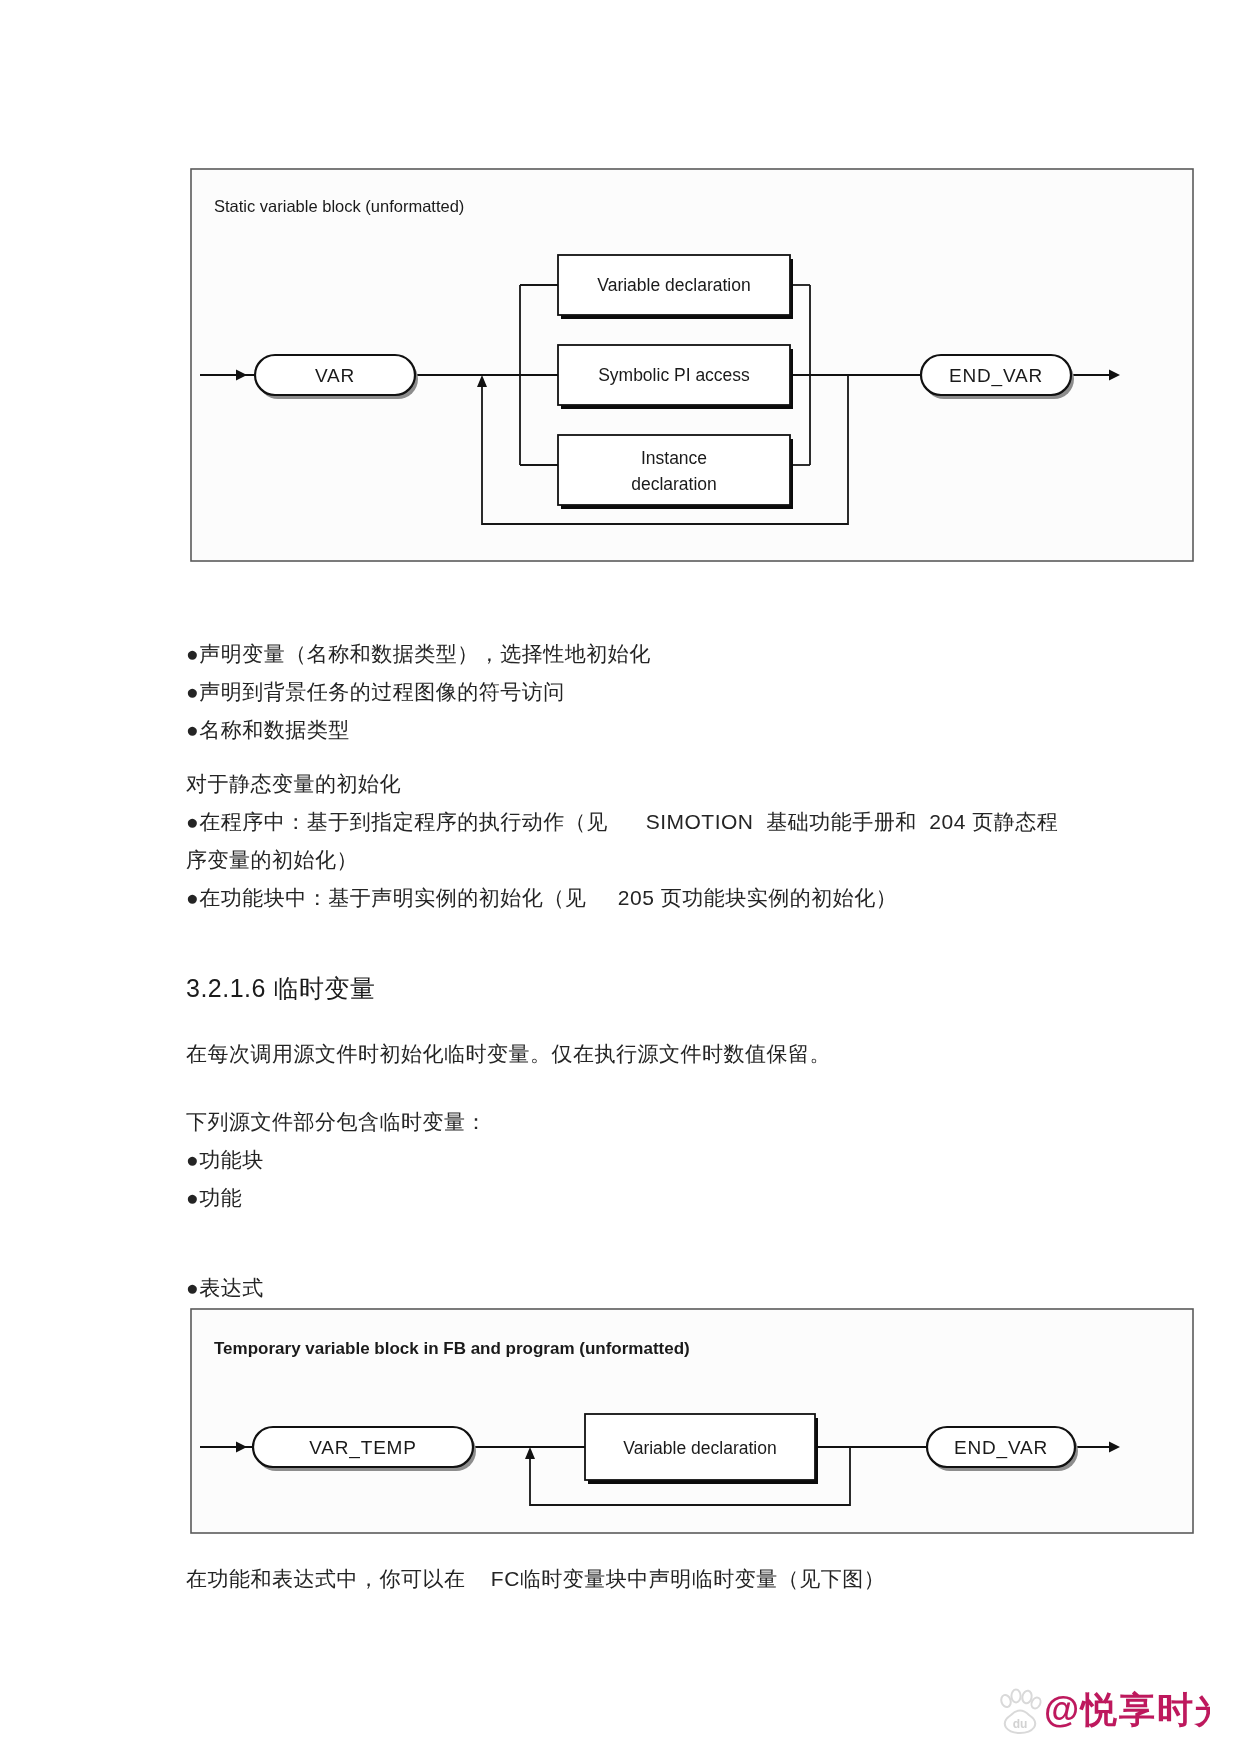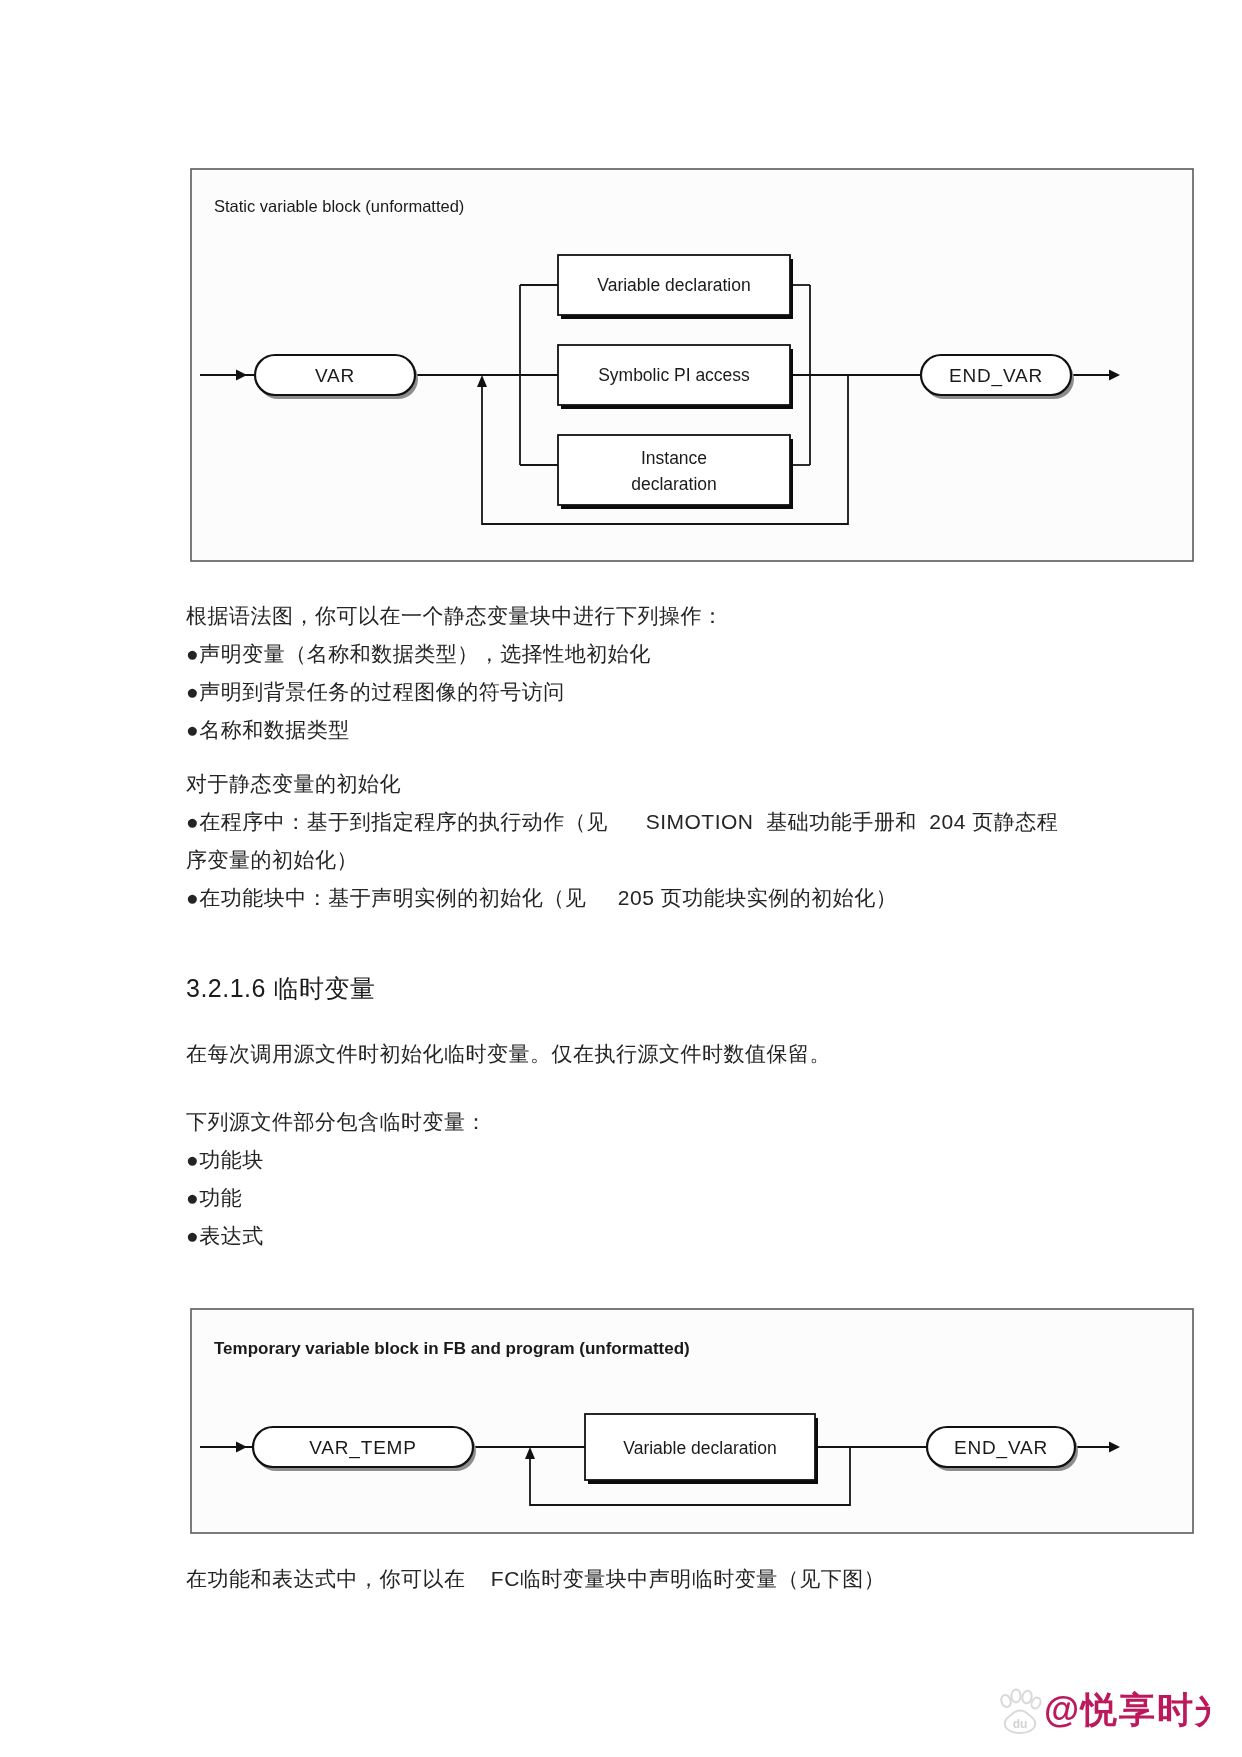--- a/index.html
+++ b/index.html
@@ -110,35 +110,34 @@
       <text class="box-label" x="484" y="322">declaration</text>
     </g>
 
     <g>
       <rect class="capshadow" x="734" y="191" width="150" height="40" rx="20"></rect>
       <rect class="capsule" x="731" y="187" width="150" height="40" rx="20"></rect>
       <text class="node-label" x="806" y="214">END_VAR</text>
     </g>
   </svg>
 
-  <div class="tl" style="top:601px">根据语法图，你可以在一个静态变量块中进行下列操作：</div>
   <div class="tl" style="top:639px">●声明变量（名称和数据类型），选择性地初始化</div>
   <div class="tl" style="top:677px">●声明到背景任务的过程图像的符号访问</div>
   <div class="tl" style="top:715px">●名称和数据类型</div>
   <div class="tl" style="top:769px">对于静态变量的初始化</div>
   <div class="tl" style="top:807px">●在程序中：基于到指定程序的执行动作（见      SIMOTION  基础功能手册和  204 页静态程</div>
   <div class="tl" style="top:845px">序变量的初始化）</div>
   <div class="tl" style="top:883px">●在功能块中：基于声明实例的初始化（见     205 页功能块实例的初始化）</div>
 
   <div class="heading" style="top:972px">3.2.1.6 临时变量</div>
   <div class="tl" style="top:1039px">在每次调用源文件时初始化临时变量。仅在执行源文件时数值保留。</div>
   <div class="tl" style="top:1107px">下列源文件部分包含临时变量：</div>
   <div class="tl" style="top:1145px">●功能块</div>
   <div class="tl" style="top:1183px">●功能</div>
-  <div class="tl" style="top:1221px">●表达式</div>
+  <div class="tl" style="top:1273px">●表达式</div>
 
   <svg class="diagram" style="left:190px;top:1308px;" width="1004" height="226" viewBox="0 0 1004 226">
     <rect class="frame" x="1" y="1" width="1002" height="224"></rect>
     <text class="dg-title2" x="24" y="46">Temporary variable block in FB and program (unformatted)</text>
 
     <line class="rail" x1="10" y1="139" x2="739" y2="139"></line>
     <polygon class="arrow" points="46,133.5 57,139 46,144.5"></polygon>
     <line class="rail" x1="885" y1="139" x2="920" y2="139"></line>
     <polygon class="arrow" points="919,133.5 930,139 919,144.5"></polygon>
 

